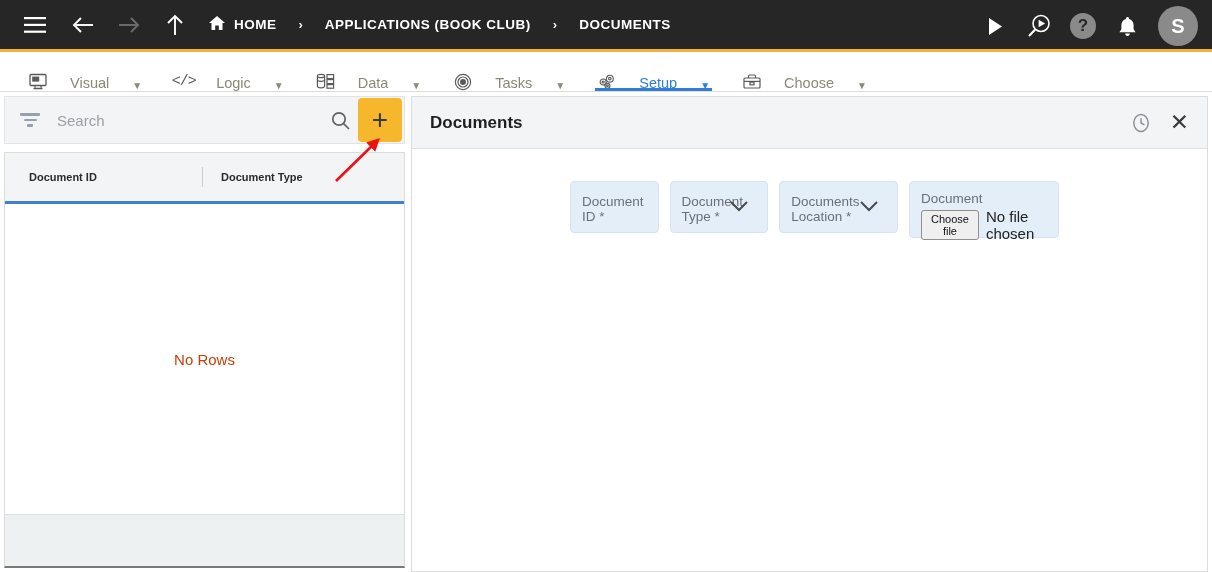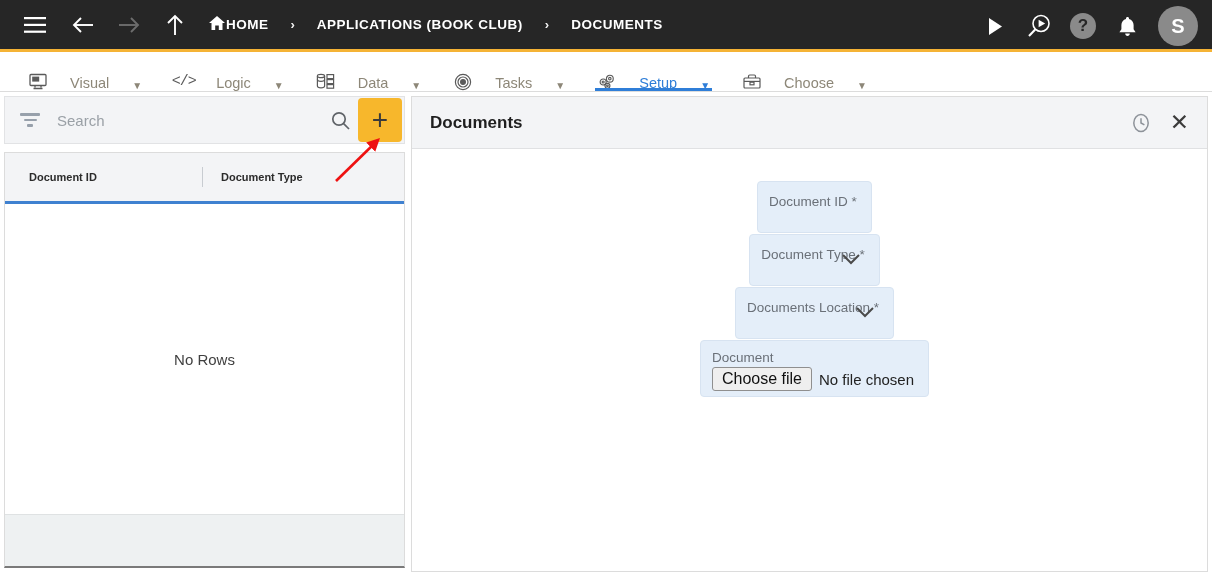--- a/index.html
+++ b/index.html
@@ -20,21 +20,21 @@
   }
   .tb-left { display:flex; align-items:center; height:100%; padding-left:18px; }
   .tb-icon {
     width:34px; height:34px; display:flex; align-items:center; justify-content:center;
     color:#ffffff; cursor:pointer; flex:0 0 auto;
   }
   .tb-icon.dim { color:#6d6d6d; cursor:default; }
   .tb-icon svg { display:block; }
   .crumbs { display:flex; align-items:center; height:100%; margin-left:16px; }
   .crumb {
-    display:flex; align-items:center; 
+    display:flex; align-items:center; gap:8px;
     color:#ffffff; font-size:13.5px; font-weight:bold; letter-spacing:.5px;
     cursor:pointer; white-space:nowrap;
   }
   .crumb-sep {
     color:#ffffff; font-size:13px; font-weight:bold;
     margin:0 22px; opacity:.95; user-select:none;
   }
   .tb-right {
     position:absolute; right:14px; top:0; height:52px;
     display:flex; align-items:center; gap:10px;
@@ -113,55 +113,55 @@
     font-size:11px; font-weight:bold; color:#2b2b2b;
     display:flex; align-items:center; height:100%;
   }
   .gh-cell.c1 { width:197px; padding-left:24px; }
   .gh-cell.c2 { padding-left:18px; }
   .gh-div { width:1px; height:20px; background:#c8ccd1; }
   .grid-body {
     flex:1; background:#ffffff;
     display:flex; align-items:center; justify-content:center;
   }
-  .no-rows { font-size:15px; color:#404040; }
+  .no-rows { font-size:15px; color:#c2410c; }
   .grid-footer { height:52px; background:#eef1f2; border-top:1px solid #dfe2e3; }
 
   
   .right-panel {
     position:absolute; left:411px; top:96px; width:797px; height:476px;
     background:#ffffff; border:1px solid #dcdcdc;
     display:flex; flex-direction:column;
   }
   .rp-head {
     height:52px; background:#f3f4f6; border-bottom:1px solid #e0e1e3;
     display:flex; align-items:center; padding:0 18px 0 18px;
   }
   .rp-title { font-size:17px; font-weight:bold; color:#1f1f1f; }
   .rp-actions { margin-left:auto; display:flex; align-items:center; gap:18px; }
   .rp-ico { color:#8d9299; cursor:pointer; display:flex; align-items:center; justify-content:center; }
   .rp-ico.close { color:#3b3b3b; font-size:23px; line-height:1; font-weight:300; }
 
   .form-area { flex:1; overflow:hidden; padding-top:32px; }
-  .form-col { width:489px; margin-left:158px; display:flex; flex-direction:column; gap:1px;align-items:center; }
+  .form-col { width:489px; margin-left:158px; display:flex; gap:11px; }
 
   .field {
     position:relative; background:#e4eef9; border:1px solid #d7e3f1; border-radius:4px;
     height:52px; padding:12px 14px 0 11px;
   }
   .field.file { height:57px; padding-top:9px; }
   .field-label { font-size:13.5px; color:#6a7078; }
   .chev {
     position:absolute; right:18px; top:50%; transform:translateY(-50%);
     color:#4a4a4a;
   }
   .file-row { display:flex; align-items:center; gap:7px; margin-top:2px; }
   .choose-btn {
     font-family:"Liberation Sans", sans-serif;
-    font-size:16px; color:#111;
+    font-size:11px; color:#111;
     background:#efefef; border:1px solid #8f8f8f; border-radius:3px;
     padding:2px 9px; cursor:pointer;
   }
   .file-name { font-size:15px; color:#222; }
 
   
   .annot { position:absolute; left:0; top:0; width:1212px; height:572px; pointer-events:none; }
 </style>
 </head>
 <body>

